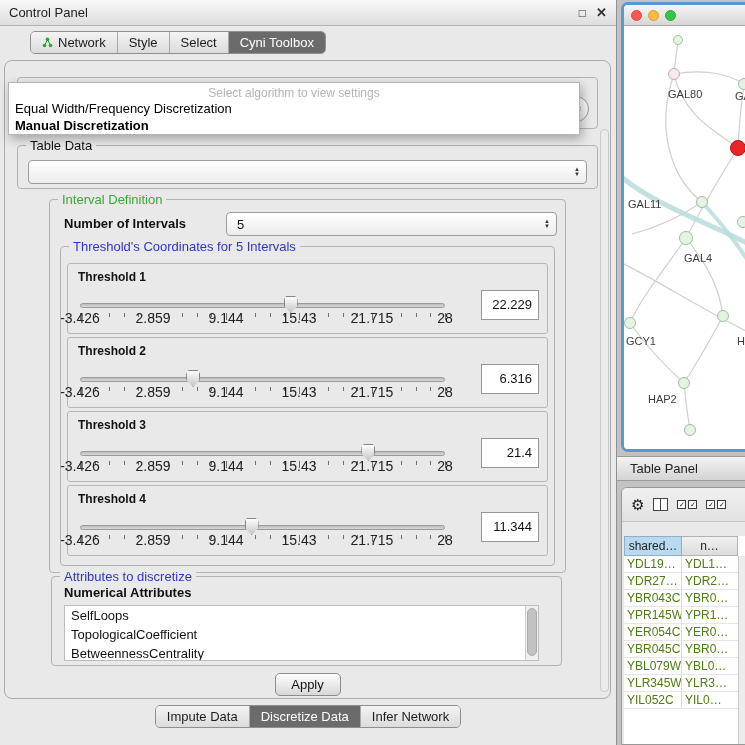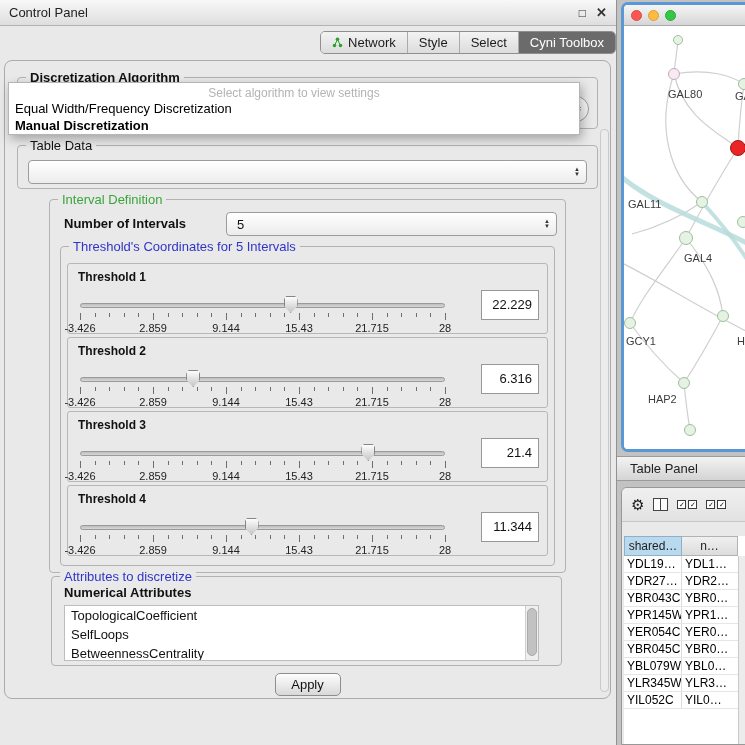--- a/index.html
+++ b/index.html
@@ -7,21 +7,21 @@
     font-family:"Liberation Sans",sans-serif;}
 
   
   .cp-window{position:absolute;left:0;top:0;width:617px;height:745px;background:#e9e9e9;border-right:1px solid #919191;}
   .cp-titlebar{height:26px;background:linear-gradient(#f8f8f8,#dedede);border-bottom:1px solid #b3b3b3;display:flex;align-items:center;padding:0 9px;}
   .cp-title{font-size:13px;color:#222;}
   .cp-win-icons{margin-left:auto;display:flex;gap:10px;align-items:center;}
   .win-icon{font-size:12px;color:#333;}
   .win-icon.close{font-weight:bold;font-size:13px;}
 
-  .cp-tabbar{height:32px;display:flex;align-items:center;justify-content:flex-end;padding-left:30px;}
+  .cp-tabbar{height:32px;display:flex;align-items:center;justify-content:flex-start;padding-left:30px;}
   .seg-control{display:flex;height:23px;border:1px solid #8f8f8f;border-radius:5px;overflow:hidden;background:#e3e3e3;}
   .seg-item{display:flex;align-items:center;gap:5px;padding:0 11px;font-size:13px;color:#1c1c1c;border-left:1px solid #aaa;background:linear-gradient(#f3f3f3,#dcdcdc);white-space:nowrap;}
   .seg-item:first-child{border-left:none;}
   .seg-item.selected{background:var(--selected-tab-bg);color:#fff;}
   .tabicon{display:flex;align-items:center;}
 
   .cp-body{position:absolute;left:4px;top:60px;width:607px;height:639px;border:1px solid #ababab;border-radius:8px;}
 
   .fieldset{position:absolute;border:1px solid #b2b2b2;border-radius:4px;}
   .legend{position:absolute;top:-8px;left:8px;background:#e9e9e9;padding:0 4px;font-size:13px;color:#111;line-height:15px;white-space:nowrap;}
@@ -46,21 +46,21 @@
   #num-intervals-label{left:14px;top:16px;}
   #numerical-attrs-label{left:12px;top:8px;}
 
   .threshold-box{position:absolute;left:6px;right:6px;height:71px;border:1px solid #b7b7b7;border-radius:3px;}
   .th-label{position:absolute;left:10px;top:6px;font-weight:bold;font-size:12px;color:#111;}
   .slider{position:absolute;left:12px;width:365px;top:30px;height:38px;}
   .track{position:absolute;left:0;right:0;top:9px;height:5px;background:linear-gradient(#bdbdbd,#d8d8d8);border:1px solid #9a9a9a;border-radius:3px;}
   .thumb{position:absolute;top:2px;width:14px;height:17px;background:linear-gradient(#fdfdfd,#c7c7c7);border:1px solid #858585;clip-path:polygon(18% 0,82% 0,100% 22%,100% 58%,50% 100%,0 58%,0 22%);}
   .tick{position:absolute;top:19px;width:1px;height:4px;background:#6e6e6e;}
   .tick.major{height:7px;}
-  .scale-label{position:absolute;top:28px;transform:translateX(-50%);font-size:11px;color:#222;white-space:nowrap;}
+  .scale-label{position:absolute;top:16px;transform:translateX(-50%);font-size:14px;color:#222;white-space:nowrap;}
   .value-box{position:absolute;right:8px;top:26px;width:58px;height:30px;background:#fff;border:1px solid #979797;font-size:13px;color:#111;text-align:right;line-height:28px;padding:0 6px;}
 
   .listbox{position:absolute;left:12px;right:22px;top:28px;height:56px;background:#fff;border:1px solid #bdbdbd;overflow:hidden;}
   .attr-item{font-size:13px;color:#111;padding-left:6px;line-height:19px;white-space:nowrap;}
   .lb-scroll{position:absolute;right:0;top:0;bottom:0;width:13px;background:#efefef;border-left:1px solid #cfcfcf;}
   .lb-thumb{position:absolute;left:1px;right:1px;top:2px;height:48px;background:#c2c2c2;border:1px solid #ababab;border-radius:5px;}
 
   .apply{position:absolute;left:50%;transform:translateX(-50%);top:612px;width:66px;height:23px;border:1px solid #8d8d8d;border-radius:5px;background:linear-gradient(#fefefe,#d8d8d8);font-size:13px;font-family:inherit;color:#111;}
   .cp-scroll{position:absolute;right:1px;top:68px;bottom:6px;width:9px;background:#ececec;border:1px solid #c9c9c9;border-radius:4px;}
 
@@ -96,21 +96,21 @@
   .cb-pair{display:flex;gap:2px;}
   .cb{width:9px;height:9px;border:1px solid #3a3a3a;background:#fff;font-size:7px;line-height:7px;color:#111;text-align:center;overflow:hidden;}
 
   .tp-table{position:absolute;left:2px;right:2px;top:48px;bottom:0;background:#fff;}
   .tp-head{display:flex;height:20px;margin-right:10px;}
   .th{font-size:12px;line-height:18px;text-align:center;overflow:hidden;white-space:nowrap;color:#222;}
   .th-blue{width:58px;background:var(--table-header-blue);border:1px solid #8fb0c8;}
   .th:not(.th-blue){flex:1;background:linear-gradient(#f0f0f0,#dcdcdc);border:1px solid #b2b2b2;border-left:none;}
   .tp-rows{margin-right:10px;}
   .tr{display:flex;height:17px;border-bottom:1px solid #e6e6e6;background:#fff;}
-  .td{font-size:12px;line-height:16px;padding-left:3px;overflow:hidden;white-space:nowrap;color:#000000;}
+  .td{font-size:12px;line-height:16px;padding-left:3px;overflow:hidden;white-space:nowrap;color:#4d7c0f;}
   .td1{width:58px;border-right:1px solid #dcdcdc;}
   .td:not(.td1){flex:1;}
   .tp-scroll{position:absolute;right:0;top:20px;bottom:0;width:10px;background:#ececec;border-left:1px solid #c9c9c9;}
 </style>
 </head>
 <body>
 
 <div class="cp-window">
   <div class="cp-titlebar">
     <span class="cp-title">Control Panel</span>
@@ -141,21 +141,20 @@
         </div>
         <div class="seg-item selected">
           <span>Cyni Toolbox</span>
         </div>
       </div>
   </div>
 
   <div class="cp-body">
 
     <div class="fieldset" id="fs-algo">
-      <span class="legend bold">Discretization Algorithm</span>
       <div class="combo" id="algo-combo">
         <span class="combo-value"></span>
         <span class="stepper">
           <span>▲</span>
           <span>▼</span>
         </span>
       </div>
     </div>
 
     <div class="fieldset" id="fs-tabledata">
@@ -343,42 +342,55 @@
             </div>
           </div>
       </div>
     </div>
 
     <div class="fieldset" id="fs-attrs">
       <span class="legend blue">Attributes to discretize</span>
       <span class="bold-label" id="numerical-attrs-label">Numerical Attributes</span>
       <div class="listbox">
         <div id="attr-list">
+            <div class="attr-item">SelfLoops</div>
             <div class="attr-item">TopologicalCoefficient</div>
-            <div class="attr-item">SelfLoops</div>
             <div class="attr-item">BetweennessCentrality</div>
           </div>
         <div class="lb-scroll">
           <div class="lb-thumb"></div>
         </div>
       </div>
     </div>
 
     <button class="apply">Apply</button>
     <div class="cp-scroll"></div>
   </div>
 
   <div class="popup">
     <div class="popup-header">Select algorithm to view settings</div>
     <div id="popup-items">
         <div class="popup-item">Equal Width/Frequency Discretization</div>
         <div class="popup-item bold">Manual Discretization</div>
       </div>
   </div>
 
+  <div class="cp-bottombar">
+    <div class="seg-control" id="bottom-tabs">
+        <div class="seg-item">
+          <span>Impute Data</span>
+        </div>
+        <div class="seg-item selected">
+          <span>Discretize Data</span>
+        </div>
+        <div class="seg-item">
+          <span>Infer Network</span>
+        </div>
+      </div>
+  </div>
 </div>
 
 <div class="right-bg"></div>
 
 <div class="net-window">
   <div class="net-titlebar">
     <span class="light red"></span>
     <span class="light yellow"></span>
     <span class="light green"></span>
   </div>

